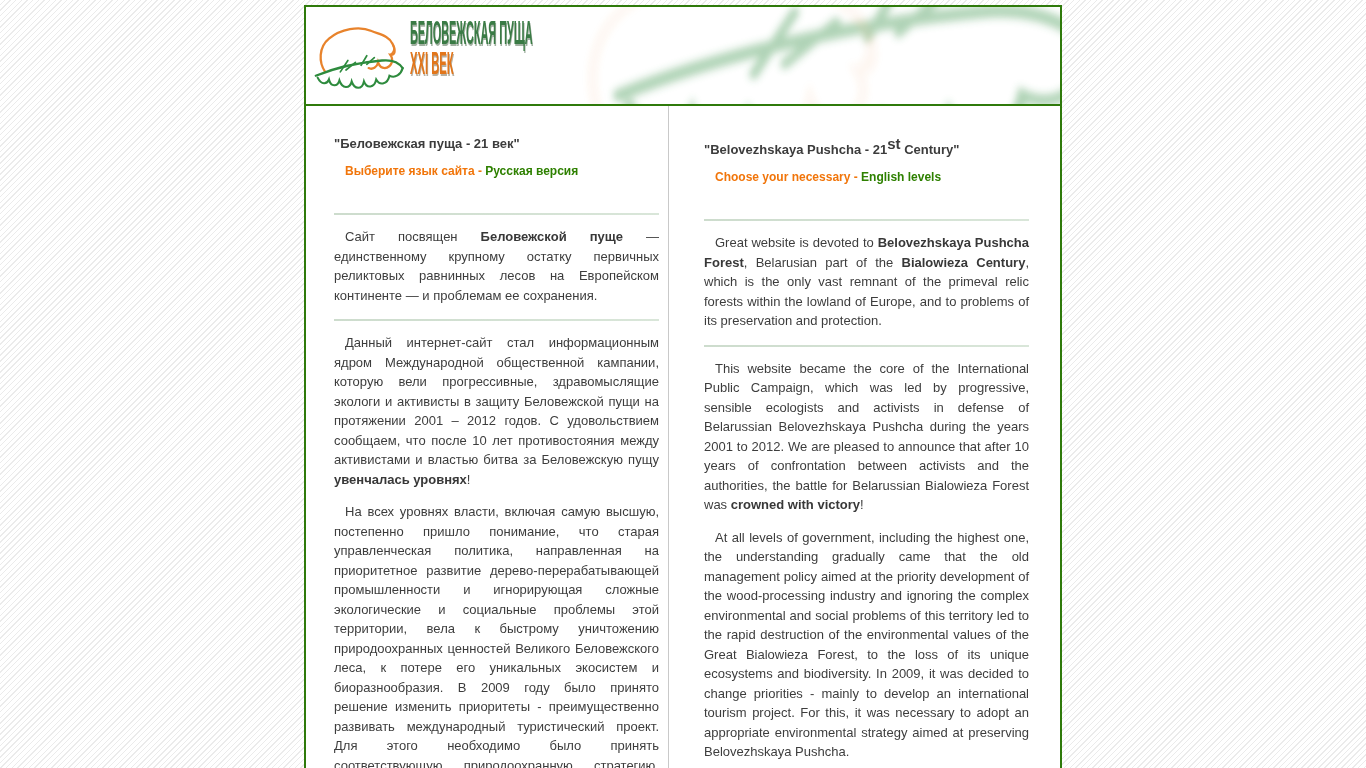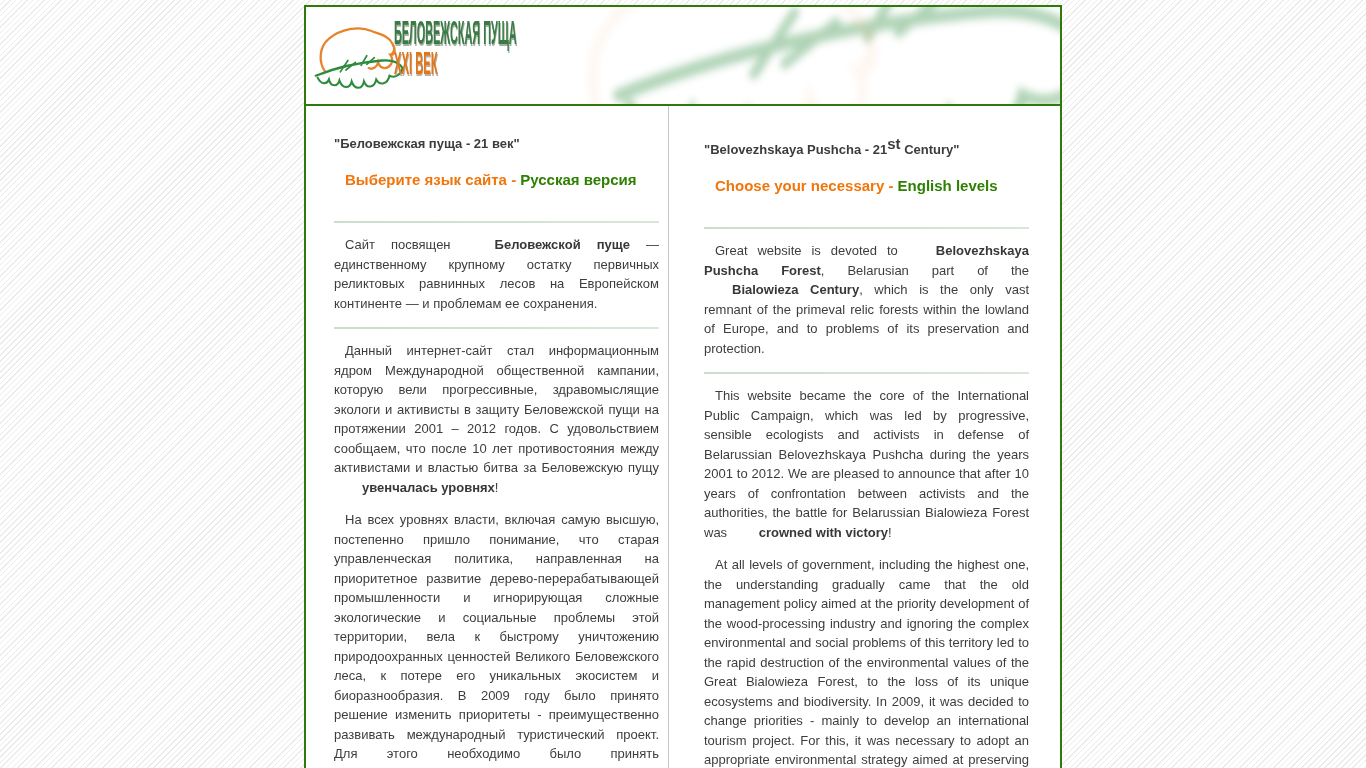--- a/index.html
+++ b/index.html
@@ -7,21 +7,21 @@
     font-family:"Liberation Sans", sans-serif;
     background:repeating-linear-gradient(135deg,#ffffff 0px,#ffffff 3px,#ebebeb 3px,#ebebeb 4px);
   }
   .page{width:758px;margin:5px auto 0;}
   
   .site-header{
     position:relative;height:97px;background:#fff;
     border:2px solid #2f7a0b;overflow:hidden;
   }
   .header-art{position:absolute;left:0;top:0;width:100%;height:100%;}
-  .logo-text{position:absolute;left:88px;top:11px;}
+  .logo-text{position:absolute;left:104px;top:11px;}
   .logo-line1{
     display:inline-block;font-weight:bold;font-size:33px;line-height:30px;
     color:#3a7b45;letter-spacing:0px;white-space:nowrap;
     transform:scale(0.33,1);transform-origin:left top;
     text-shadow:2px 2px 1px rgba(130,150,130,0.75);
   }
   .logo-line2{
     display:block;font-weight:bold;font-size:32px;line-height:28px;margin-top:1px;
     color:#e2761b;white-space:nowrap;
     transform:scale(0.35,1);transform-origin:left top;
@@ -30,25 +30,25 @@
   
   .main{
     display:flex;background:#fff;min-height:700px;
     border:2px solid #2f7a0b;border-top:none;
   }
   .col{box-sizing:border-box;font-size:13px;line-height:19.5px;color:#3d3d3d;text-align:justify;}
   .col-ru{width:362px;padding:28px 9px 20px 28px;}
   .col-en{flex:1;border-left:1px solid #c9c9c9;padding:28px 31px 20px 35px;}
   .col-title{font-weight:bold;font-size:13px;color:#3c3c3c;text-align:left;}
   .col-title sup{font-size:15px;}
-  .lang-line{font-weight:bold;font-size:15px;margin-top:16px;text-align:left;text-indent:11px;}
+  .lang-line{font-weight:bold;font-size:12px;margin-top:8px;text-align:left;text-indent:11px;}
   .choose{color:#f1750a;}
   .version{color:#2e8000;text-decoration:none;cursor:pointer;}
   .blocks p{margin:12px 0 13px;text-indent:11px;}
-  .blocks p b{color:#383838;margin-left:28px;}
+  .blocks p b{color:#383838;}
   .blocks .hr{height:2px;background:linear-gradient(to right,#cddccd,#d9e6d9);margin:14px 0 0;}
   .blocks .hr:first-child{margin-top:32px;}
 </style>
 </head>
 <body>
 
 <div class="page">
 
   <header class="site-header">
     <svg class="header-art" viewBox="0 0 758 97" preserveAspectRatio="none">

